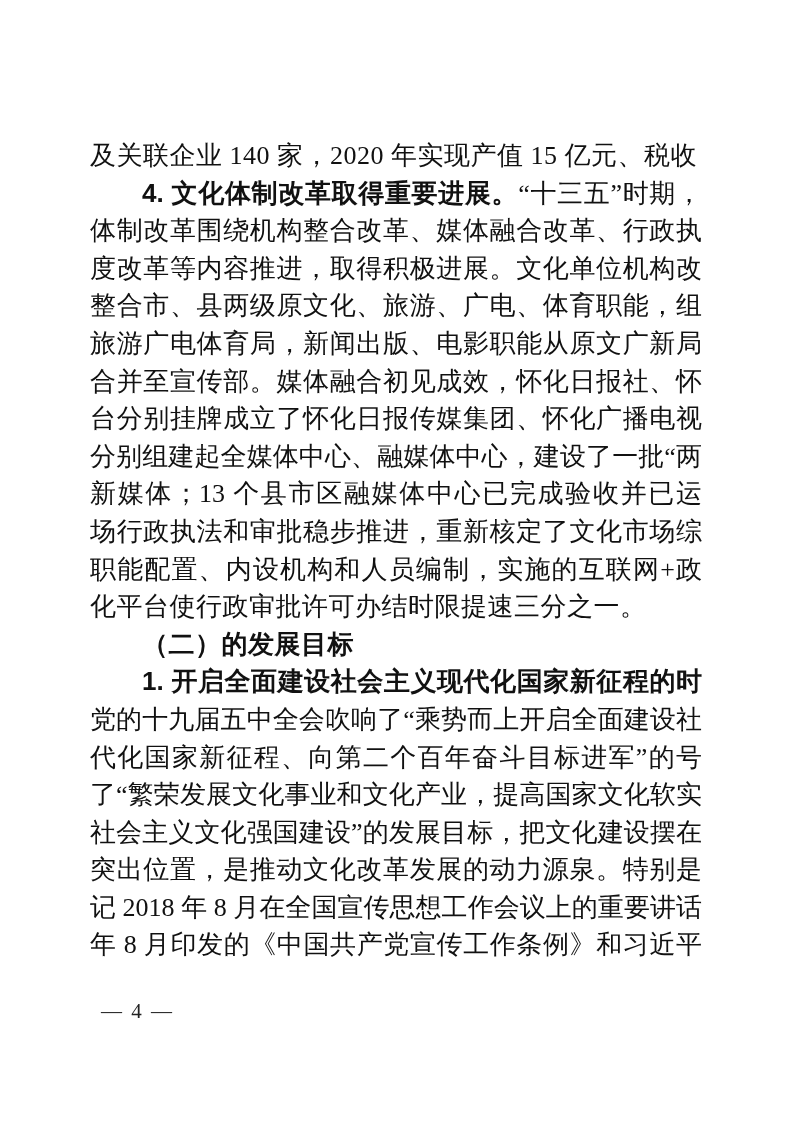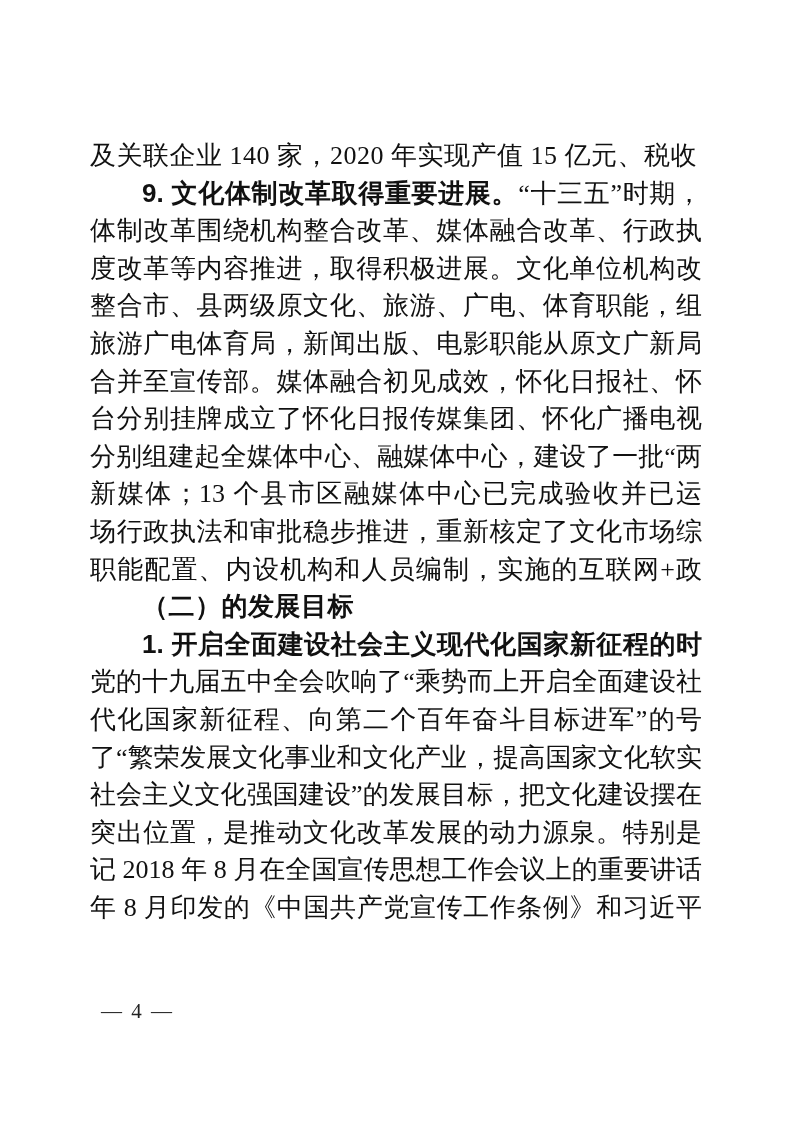--- a/index.html
+++ b/index.html
@@ -61,33 +61,34 @@
   }
 </style>
 </head>
 <body>
 
 <div class="page">
   <div class="doc">
 
     <div class="line"><span>及关联企业 140 家，2020 年实现产值 15 亿元、税收 3758 万元。</span></div>
 
-    <div class="line j indent"><span class="hei">9. 文化体制改革取得重要进展。</span><span>“十三五”时期，我市文化</span></div>
+    <div class="line j indent"><span class="hei">4. 文化体制改革取得重要进展。</span><span>“十三五”时期，我市文化</span></div>
 
     <div class="line j"><span>体制改革围绕机构整合改革、媒体融合改革、行政执法和审批制</span></div>
     <div class="line j"><span>度改革等内容推进，取得积极进展。文化单位机构改革全面完成，</span></div>
     <div class="line j"><span>整合市、县两级原文化、旅游、广电、体育职能，组建新的文化</span></div>
     <div class="line j"><span>旅游广电体育局，新闻出版、电影职能从原文广新局中分离出来</span></div>
     <div class="line j"><span>合并至宣传部。媒体融合初见成效，怀化日报社、怀化广播电视</span></div>
     <div class="line j"><span>台分别挂牌成立了怀化日报传媒集团、怀化广播电视传媒集团，</span></div>
     <div class="line j"><span>分别组建起全媒体中心、融媒体中心，建设了一批“两微一端”</span></div>
     <div class="line j"><span>新媒体；13 个县市区融媒体中心已完成验收并已运营。文化市</span></div>
     <div class="line j"><span>场行政执法和审批稳步推进，重新核定了文化市场综合执法支队</span></div>
     <div class="line j"><span>职能配置、内设机构和人员编制，实施的互联网+政务服务一体</span></div>
 
+    <div class="line"><span>化平台使行政审批许可办结时限提速三分之一。</span></div>
 
     <div class="line indent"><span class="kai">（二）的发展目标</span></div>
 
     <div class="line j indent"><span class="hei">1. 开启全面建设社会主义现代化国家新征程的时代机遇。</span></div>
 
     <div class="line j"><span>党的十九届五中全会吹响了“乘势而上开启全面建设社会主义现</span></div>
     <div class="line j"><span>代化国家新征程、向第二个百年奋斗目标进军”的号角，并提出</span></div>
     <div class="line j"><span>了“繁荣发展文化事业和文化产业，提高国家文化软实力”“推进</span></div>
     <div class="line j"><span>社会主义文化强国建设”的发展目标，把文化建设摆在全局更加</span></div>
     <div class="line j"><span>突出位置，是推动文化改革发展的动力源泉。特别是习近平总书</span></div>

